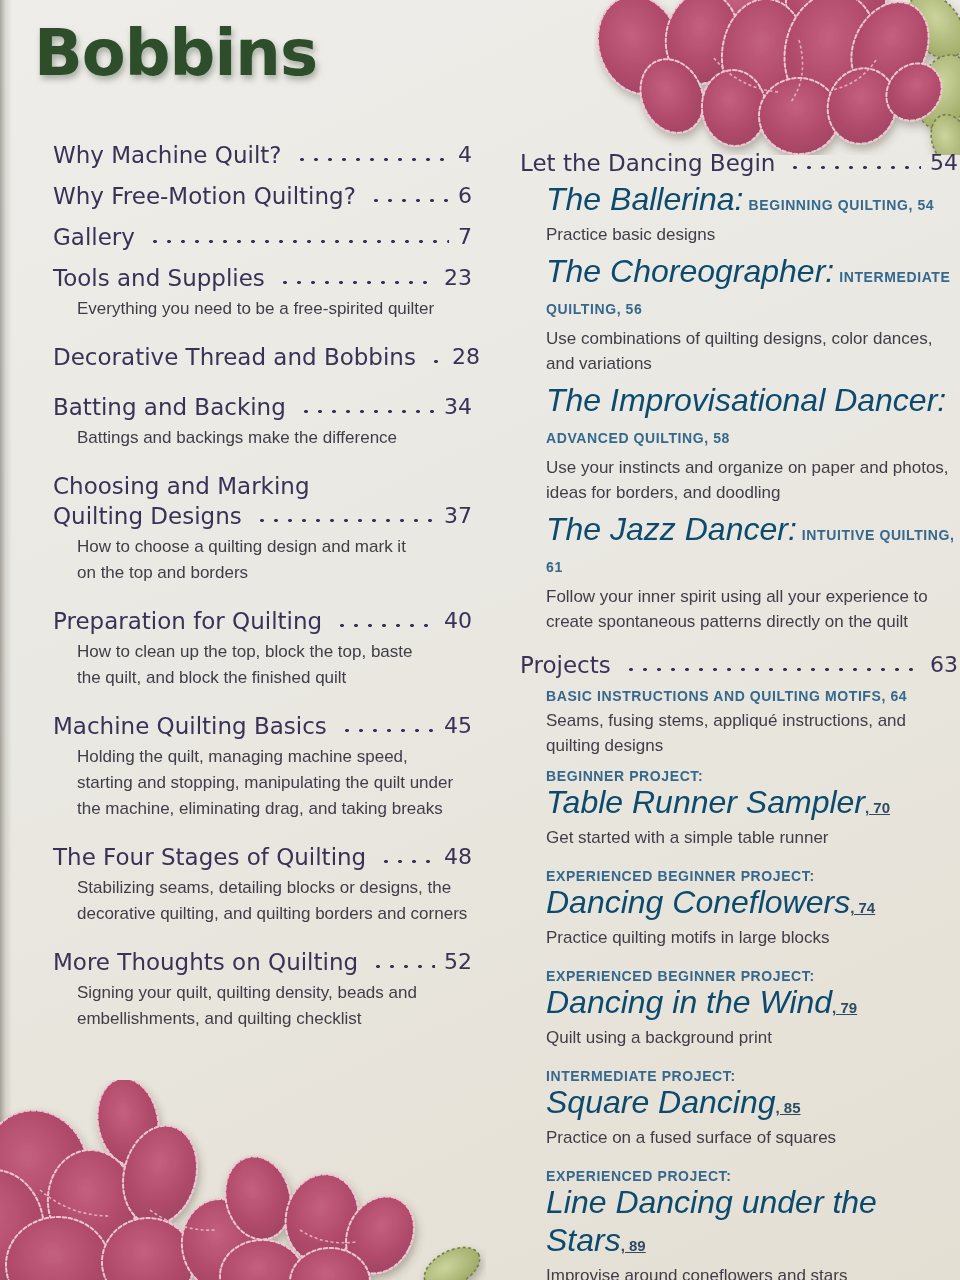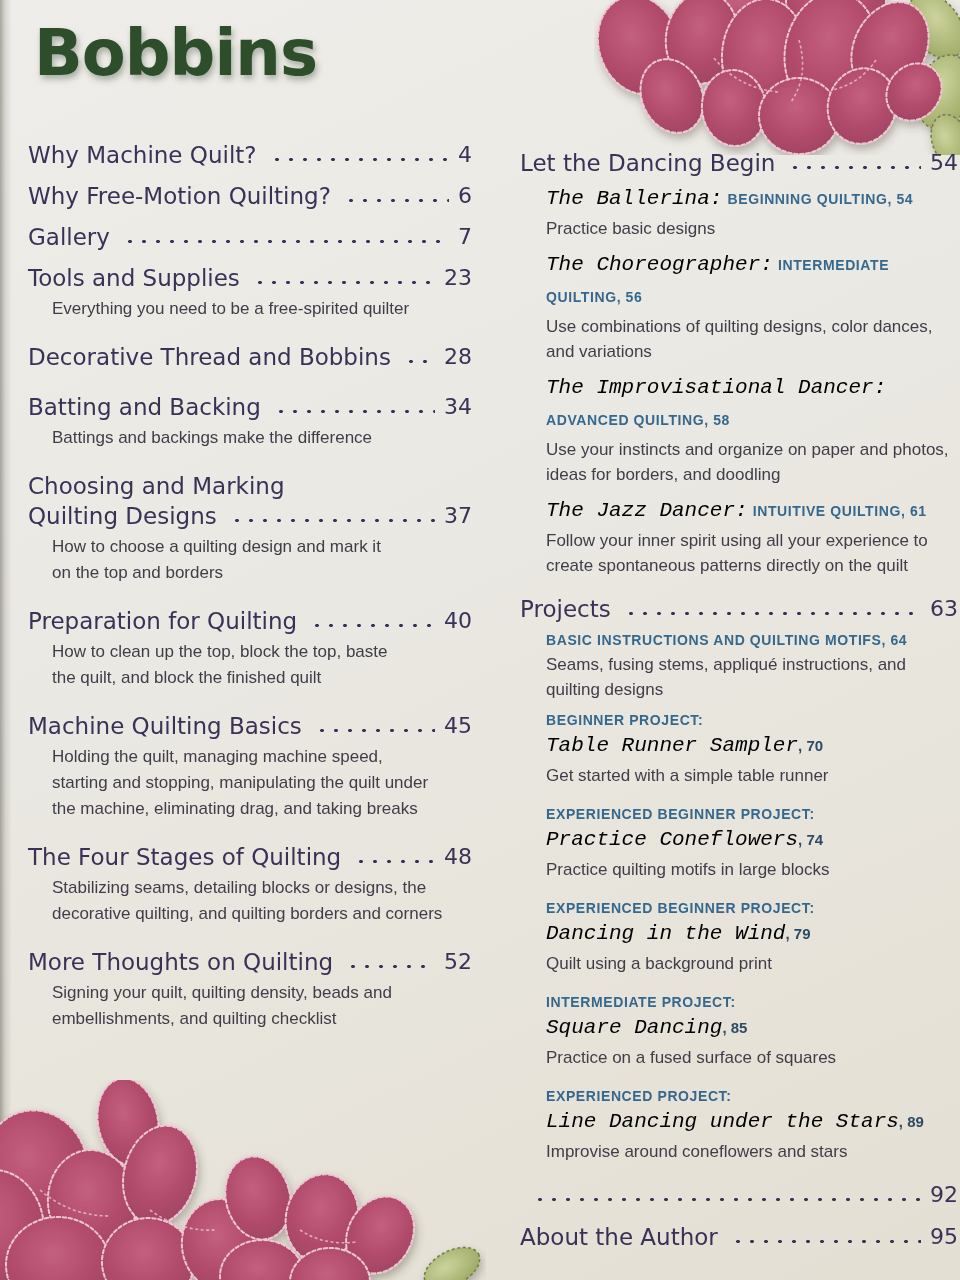--- a/index.html
+++ b/index.html
@@ -31,34 +31,34 @@
     background-size:14px 5px;background-repeat:repeat-x;
     background-position:4px calc(100% - 8px);
   }
   .pg{font-size:22px;color:#3a3157;align-self:flex-end;}
   .toc-pre{font-size:23px;line-height:30px;color:#3a3157;}
   .desc{
     font-family:"Liberation Sans",sans-serif;
     font-size:17px;line-height:26px;color:#413d48;
     margin:3px 0 0 24px;white-space:pre-line;
   }
-  .group{margin-bottom:20px;}
+  .group{margin-bottom:20px;margin-left:25px;}
   .simple{margin-bottom:11px;}
 
   .sub{padding-left:26px;margin-top:5px;}
   .dance{margin-bottom:8px;}
   .dance-head{line-height:32px;}
-  .script{font-family:Liberation Mono, monospace;font-style:italic;font-size:21px;color:#000000;}
+  .script{font-family:Liberation Sans, sans-serif;font-style:italic;font-size:32px;color:#0c4a6e;}
   .caps{font-family:"Liberation Sans",sans-serif;font-weight:bold;font-size:14px;letter-spacing:0.6px;color:#35688c;}
   .sub .desc{margin-left:0;margin-top:1px;line-height:25px;}
   .dance-last{margin-bottom:16px;}
   .proj{margin-bottom:16px;}
   .proj-label{display:block;line-height:20px;}
   .proj-name{line-height:32px;}
-  .proj-num{font-family:"Liberation Sans",sans-serif;font-weight:bold;font-size:15px;color:#2f4a63;}
+  .proj-num{font-family:"Liberation Sans",sans-serif;font-weight:bold;font-size:15px;color:#2f4a63;text-decoration:underline;}
   .projects-intro{margin-bottom:8px;}
   .projects-intro .caps{line-height:22px;}
   .end-section{margin-top:4px;}
   .end-section .toc-row{margin-bottom:12px;}
 
   .flower-tr{position:absolute;top:0;right:0;display:block;}
   .flower-bl{position:absolute;left:0;bottom:0;display:block;}
 </style>
 </head>
 <body>
@@ -304,21 +304,21 @@
         <span class="caps proj-label">BEGINNER PROJECT:</span>
         <div class="proj-name">
           <span class="script">Table Runner Sampler</span><span class="proj-num">, 70</span>
         </div>
         <div class="desc">Get started with a simple table runner</div>
       </div>
 
       <div class="proj">
         <span class="caps proj-label">EXPERIENCED BEGINNER PROJECT:</span>
         <div class="proj-name">
-          <span class="script">Practice Coneflowers</span><span class="proj-num">, 74</span>
+          <span class="script">Dancing Coneflowers</span><span class="proj-num">, 74</span>
         </div>
         <div class="desc">Practice quilting motifs in large blocks</div>
       </div>
 
       <div class="proj">
         <span class="caps proj-label">EXPERIENCED BEGINNER PROJECT:</span>
         <div class="proj-name">
           <span class="script">Dancing in the Wind</span><span class="proj-num">, 79</span>
         </div>
         <div class="desc">Quilt using a background print</div>

